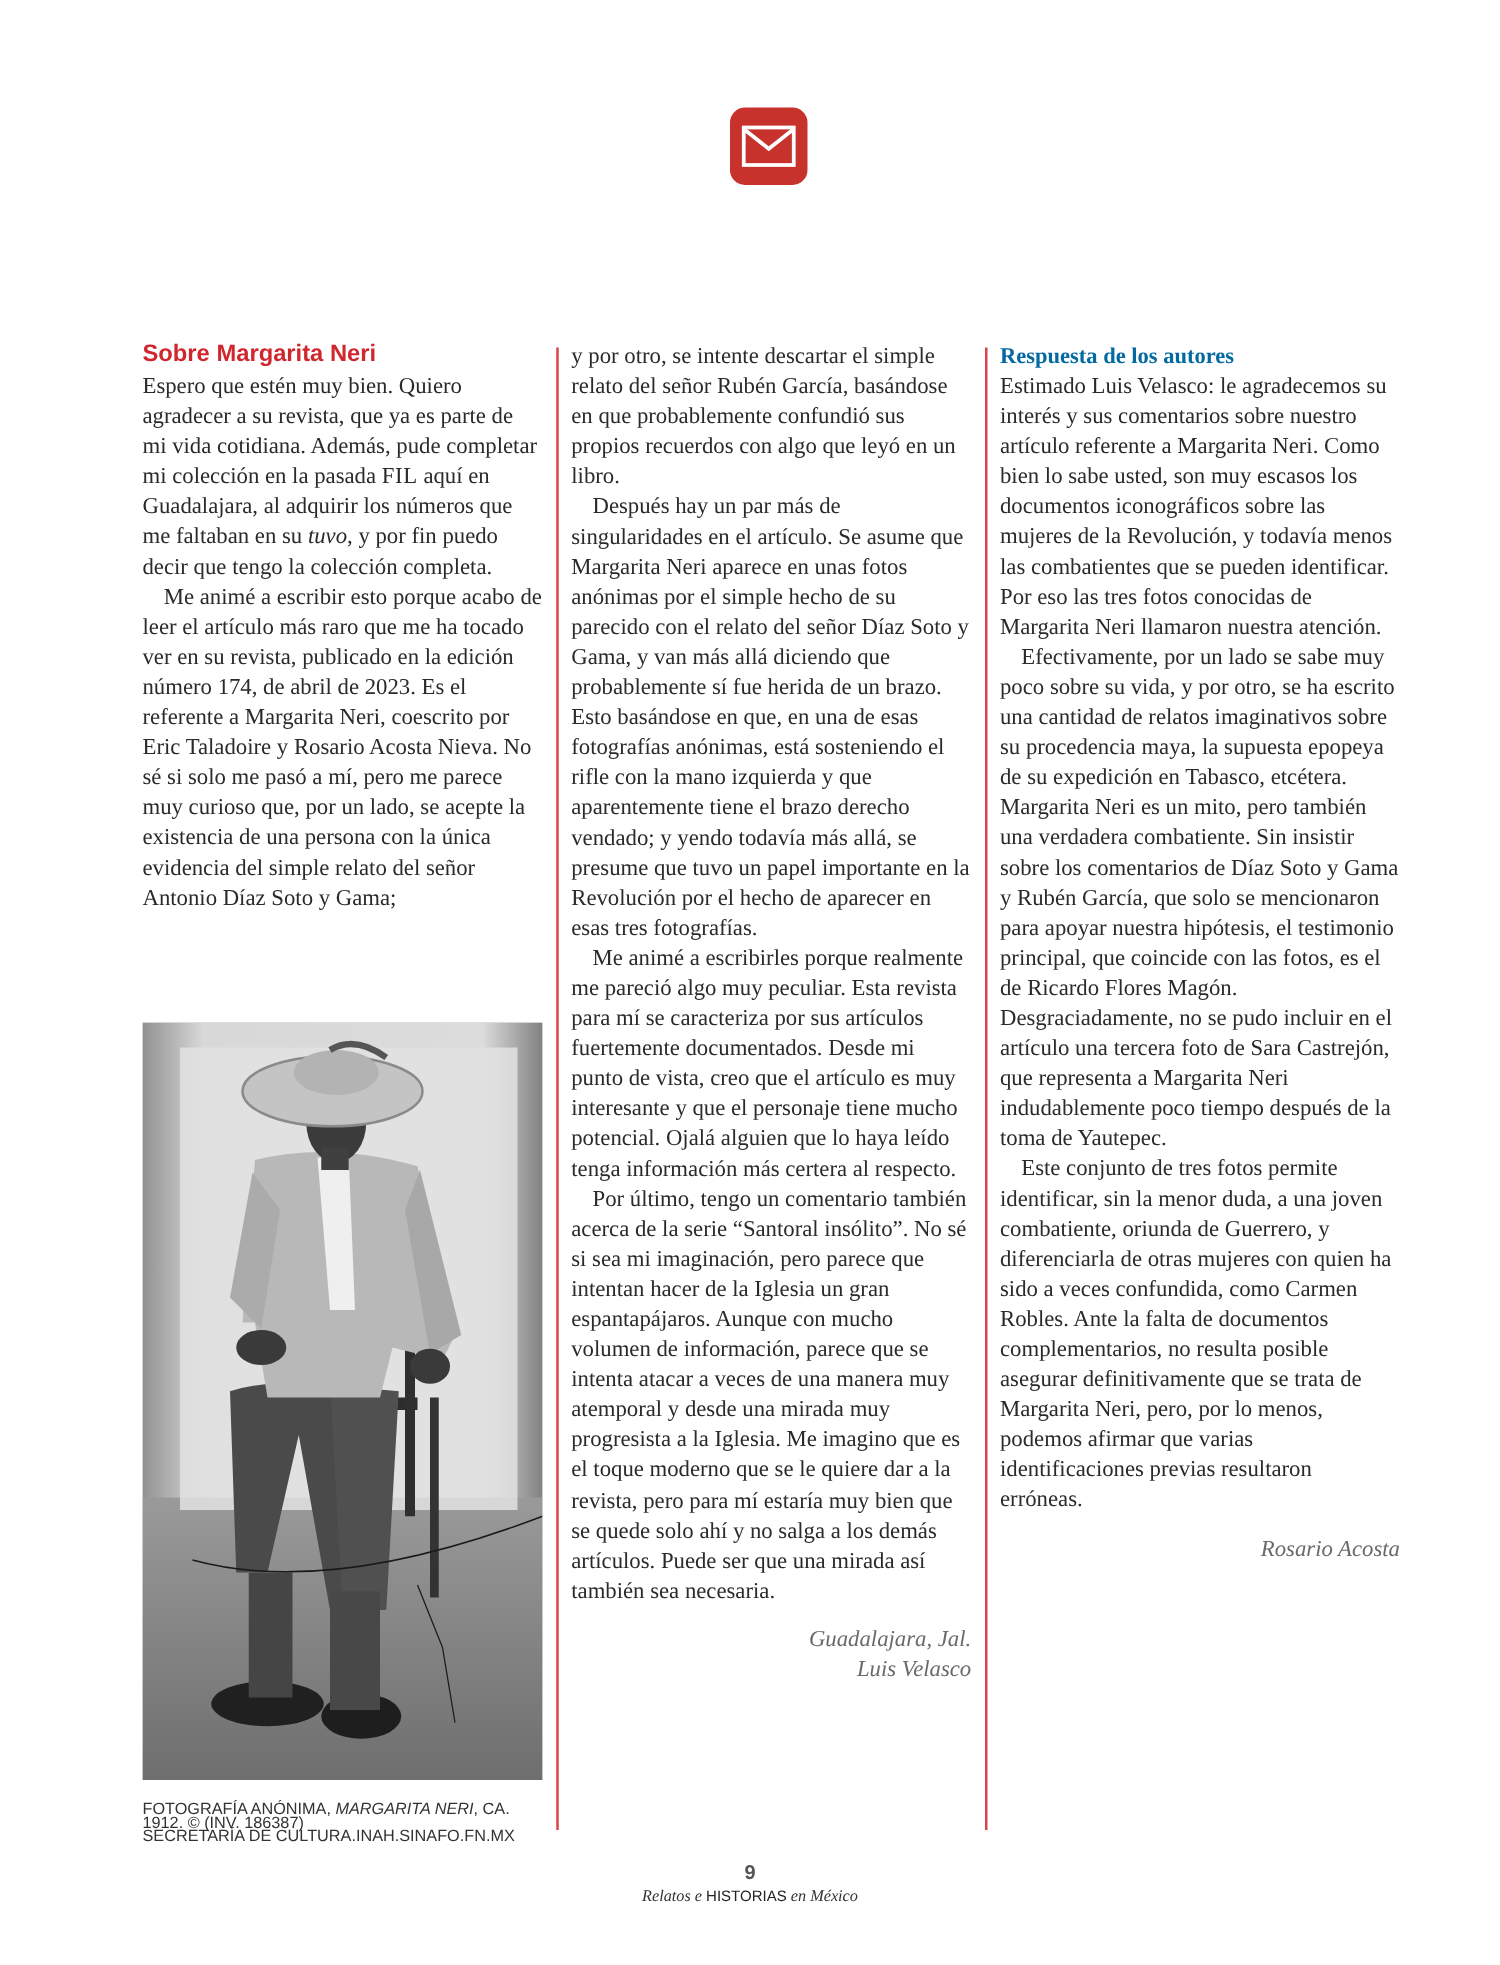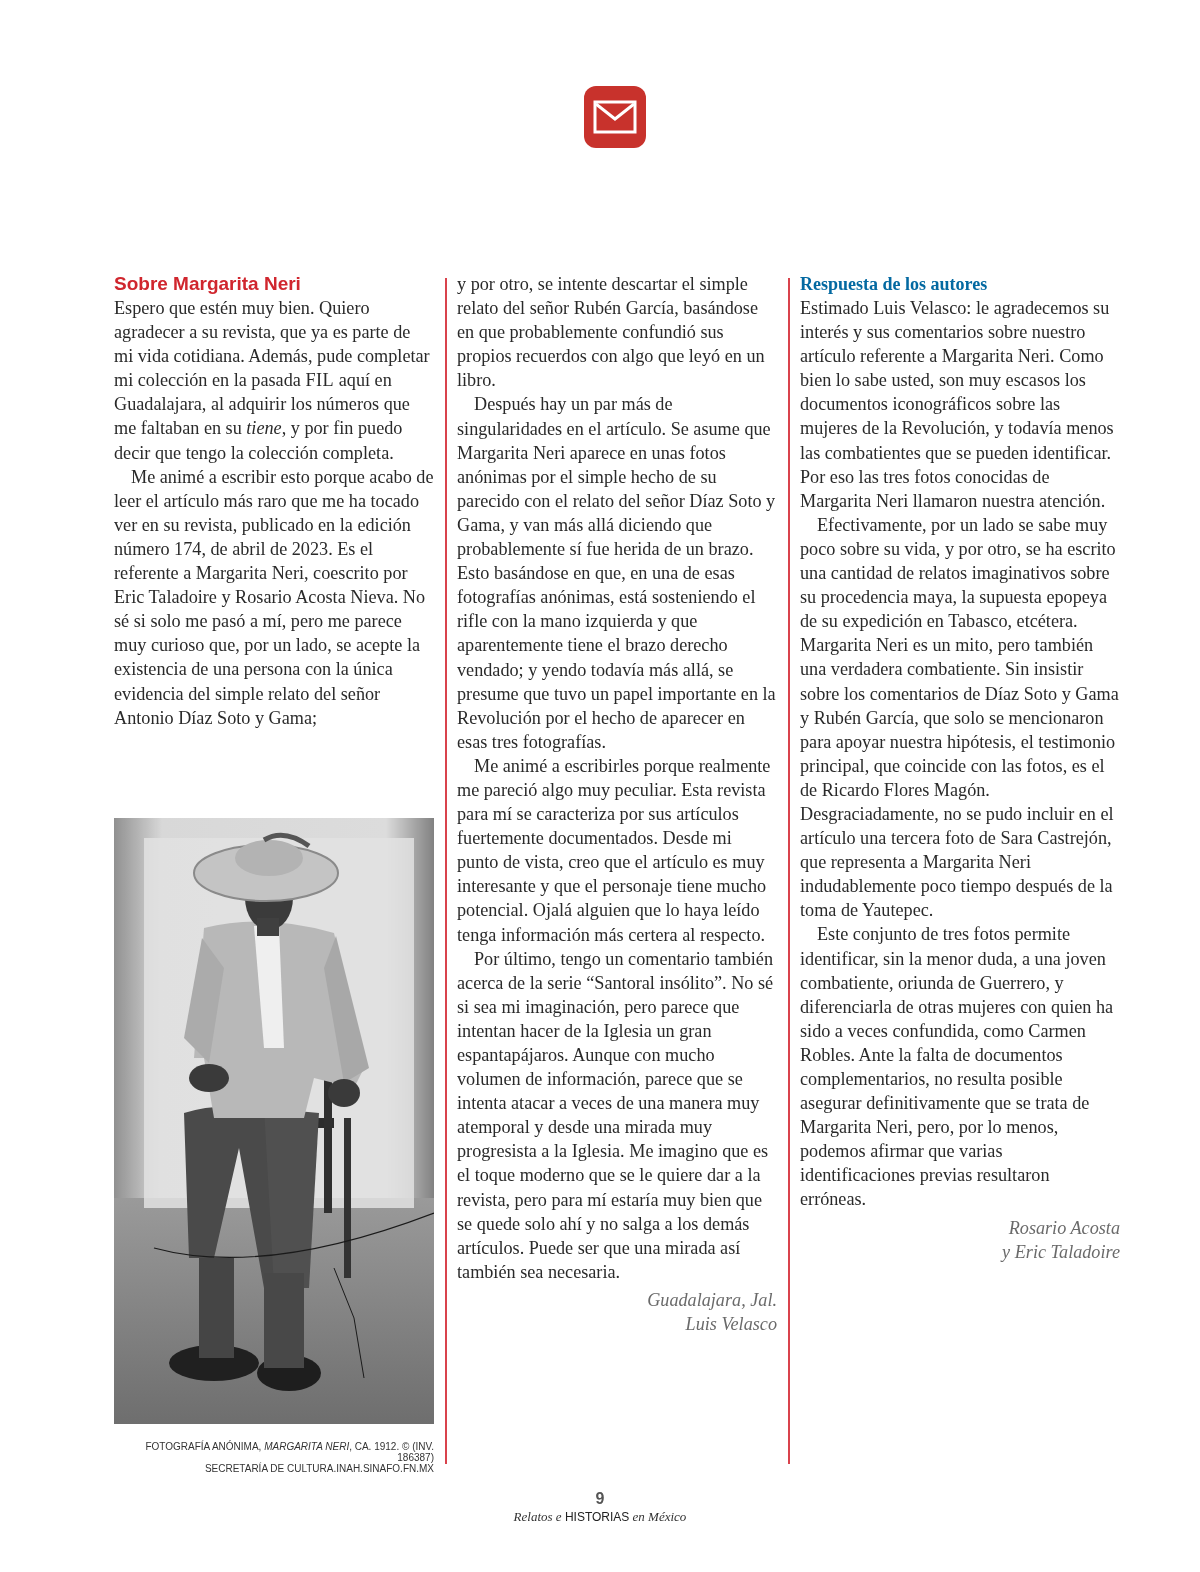--- a/index.html
+++ b/index.html
@@ -34,32 +34,32 @@
     font-weight: bold; color: #d0262e; font-size: 19px; line-height: 24px;
   }
   .heading-serif {
     font-family: "Liberation Serif", "DejaVu Serif", serif;
     font-weight: bold; color: #0369a1; font-size: 18px; line-height: 24px;
   }
   .smallcaps { font-variant: small-caps; letter-spacing: 0.5px; }
   .sig {
     font-style: italic; color: #6a6a6a; text-align: right;
   }
-  .sig-block { margin-top: 4px; }
+  .sig-block { margin-top: 15px; }
 
   .photo {
     position: absolute; left: 114px; top: 818px; width: 320px; height: 606px;
     background: #bdbdbd; overflow: hidden;
   }
   .photo svg { width: 100%; height: 100%; display: block; }
 
   .caption {
     position: absolute; left: 114px; top: 1441px; width: 320px;
     font-family: "Liberation Sans", "DejaVu Sans", sans-serif;
-    font-size: 10px; line-height: 11px; color: #333; text-align: right;
+    font-size: 13px; line-height: 11px; color: #333; text-align: left;
     text-transform: uppercase;
   }
   .caption i { font-style: italic; }
 
   .folio {
     position: absolute; left: 0; width: 1200px; top: 1491px; text-align: center;
   }
   .folio .num {
     font-family: "Liberation Sans", "DejaVu Sans", sans-serif; font-weight: bold;
     font-size: 16px; color: #555; line-height: 16px; display: block;
@@ -81,21 +81,21 @@
     <polyline points="3,4 22,19 41,4" fill="none" stroke="#ffffff" stroke-width="3"></polyline>
   </svg>
 </div>
 
 <div class="divider div1"></div>
 <div class="divider div2"></div>
 
 <div class="col col1">
   <div class="heading-sans">Sobre Margarita Neri</div>
   <p>
-    <span>Espero que estén muy bien. Quiero agradecer a su revista, que ya es parte de mi vida cotidiana. Además, pude completar mi colección en la pasada </span><span class="smallcaps">FIL</span><span> aquí en Guadalajara, al adquirir los números que me faltaban en su </span><i>tiene</i><span>, y por fin puedo decir que tengo la colección completa.</span>
+    <span>Espero que estén muy bien. Quiero agradecer a su revista, que ya es parte de mi vida cotidiana. Además, pude completar mi colección en la pasada </span><span class="smallcaps">FIL</span><span> aquí en Guadalajara, al adquirir los números que me faltaban en su </span><i>tuvo</i><span>, y por fin puedo decir que tengo la colección completa.</span>
   </p>
   <p class="indent">Me animé a escribir esto porque acabo de leer el artículo más raro que me ha tocado ver en su revista, publicado en la edición número 174, de abril de 2023. Es el referente a Margarita Neri, coescrito por Eric Taladoire y Rosario Acosta Nieva. No sé si solo me pasó a mí, pero me parece muy curioso que, por un lado, se acepte la existencia de una persona con la única evidencia del simple relato del señor Antonio Díaz Soto y Gama;</p>
 </div>
 
 <div class="photo">
   <svg viewBox="0 0 320 606" preserveAspectRatio="none">
     <defs>
       <linearGradient id="bg" x1="0" y1="0" x2="1" y2="0">
         <stop offset="0" stop-color="#8a8a8a"></stop>
         <stop offset="0.15" stop-color="#d6d6d6"></stop>
@@ -161,20 +161,19 @@
   </div>
 </div>
 
 <div class="col col3">
   <div class="heading-serif">Respuesta de los autores</div>
   <p>Estimado Luis Velasco: le agradecemos su interés y sus comentarios sobre nuestro artículo referente a Margarita Neri. Como bien lo sabe usted, son muy escasos los documentos iconográficos sobre las mujeres de la Revolución, y todavía menos las combatientes que se pueden identificar. Por eso las tres fotos conocidas de Margarita Neri llamaron nuestra atención.</p>
   <p class="indent">Efectivamente, por un lado se sabe muy poco sobre su vida, y por otro, se ha escrito una cantidad de relatos imaginativos sobre su procedencia maya, la supuesta epopeya de su expedición en Tabasco, etcétera. Margarita Neri es un mito, pero también una verdadera combatiente. Sin insistir sobre los comentarios de Díaz Soto y Gama y Rubén García, que solo se mencionaron para apoyar nuestra hipótesis, el testimonio principal, que coincide con las fotos, es el de Ricardo Flores Magón. Desgraciadamente, no se pudo incluir en el artículo una tercera foto de Sara Castrejón, que representa a Margarita Neri indudablemente poco tiempo después de la toma de Yautepec.</p>
   <p class="indent">Este conjunto de tres fotos permite identificar, sin la menor duda, a una joven combatiente, oriunda de Guerrero, y diferenciarla de otras mujeres con quien ha sido a veces confundida, como Carmen Robles. Ante la falta de documentos complementarios, no resulta posible asegurar definitivamente que se trata de Margarita Neri, pero, por lo menos, podemos afirmar que varias identificaciones previas resultaron erróneas.</p>
   <div class="sig-block">
     <div class="sig">Rosario Acosta</div>
-    <div class="sig">y Eric Taladoire</div>
   </div>
 </div>
 
 <div class="folio">
   <span class="num">9</span>
   <span class="mag"><span class="it">Relatos e </span><span class="bold">HISTORIAS</span><span class="it"> en México</span></span>
 </div>
 
 </body></html>

